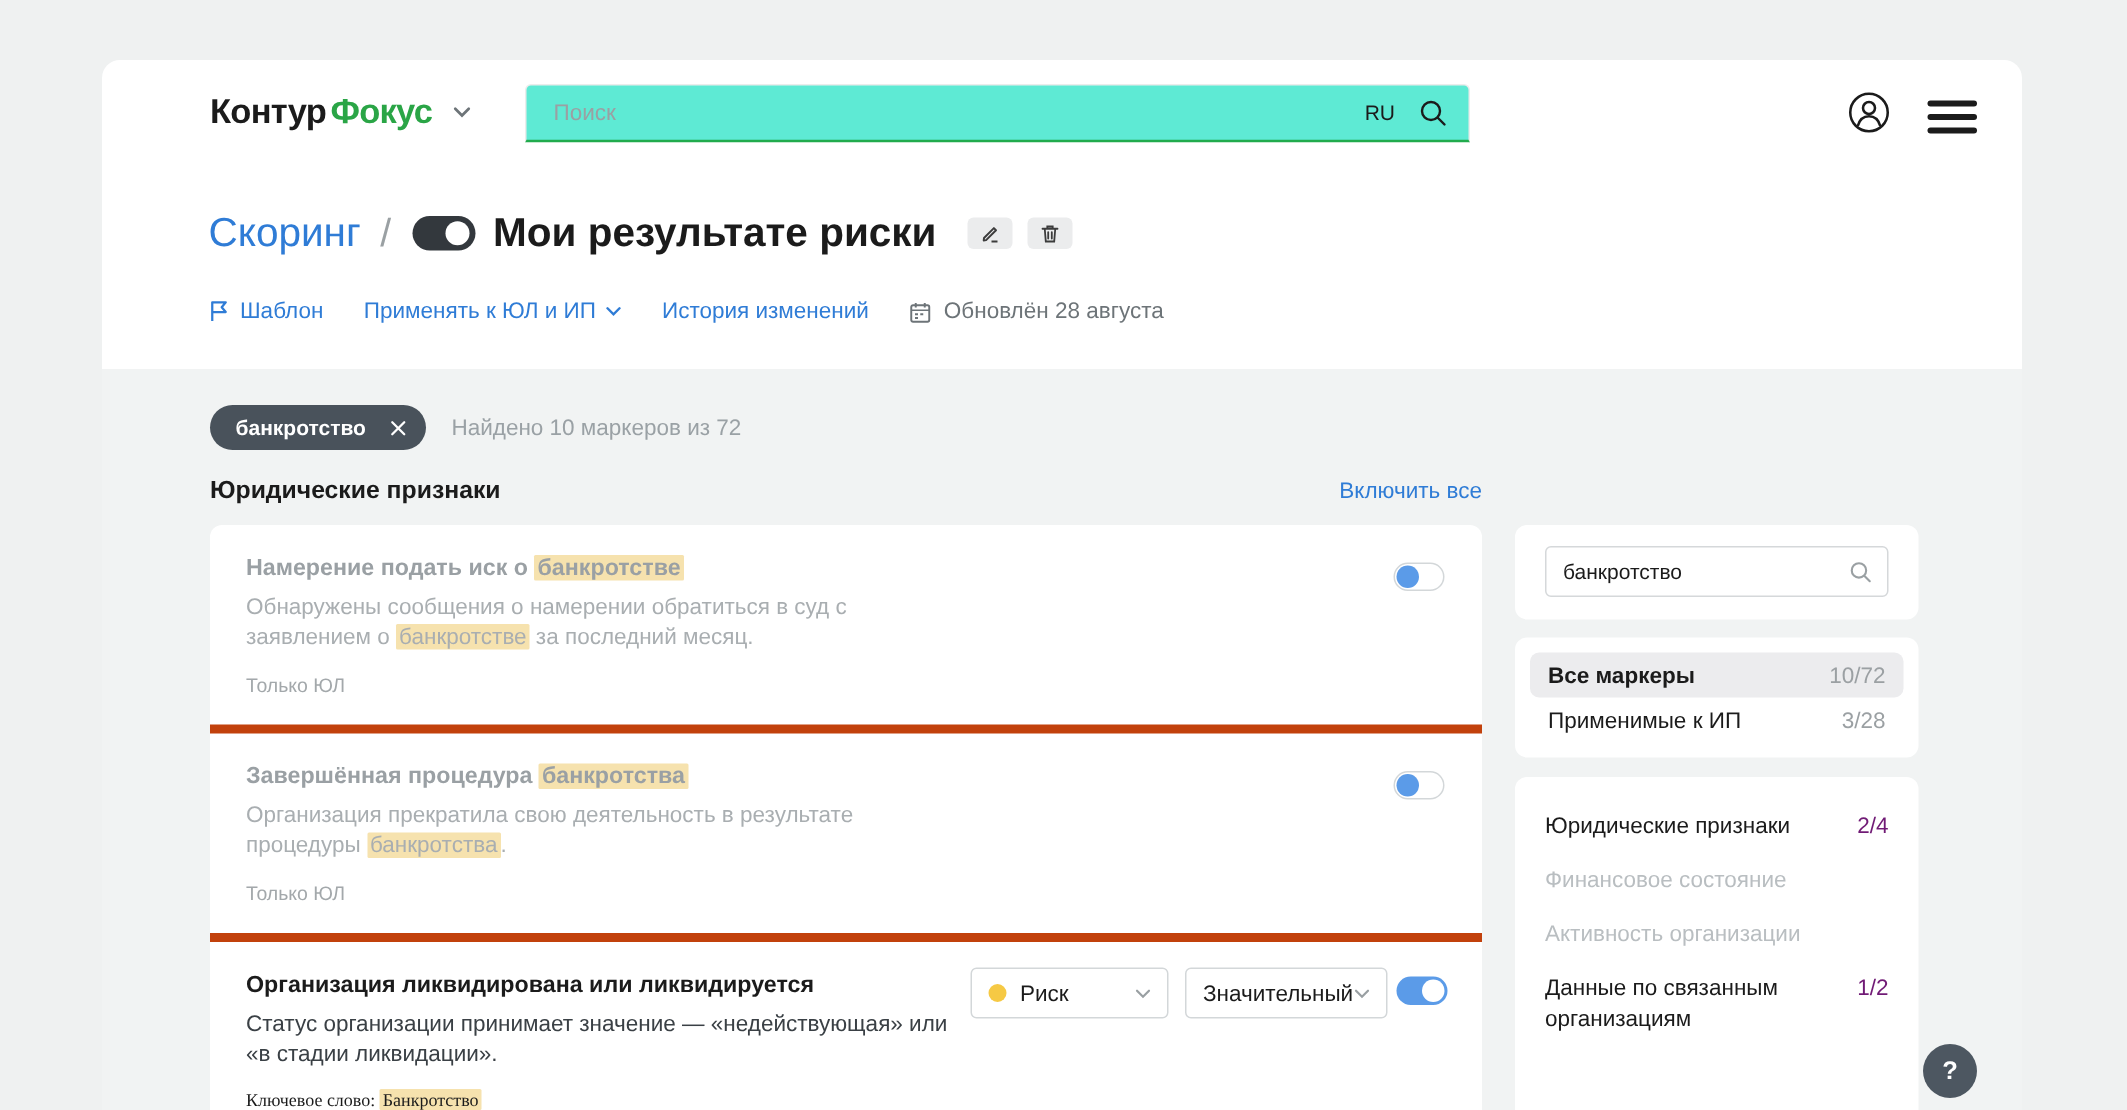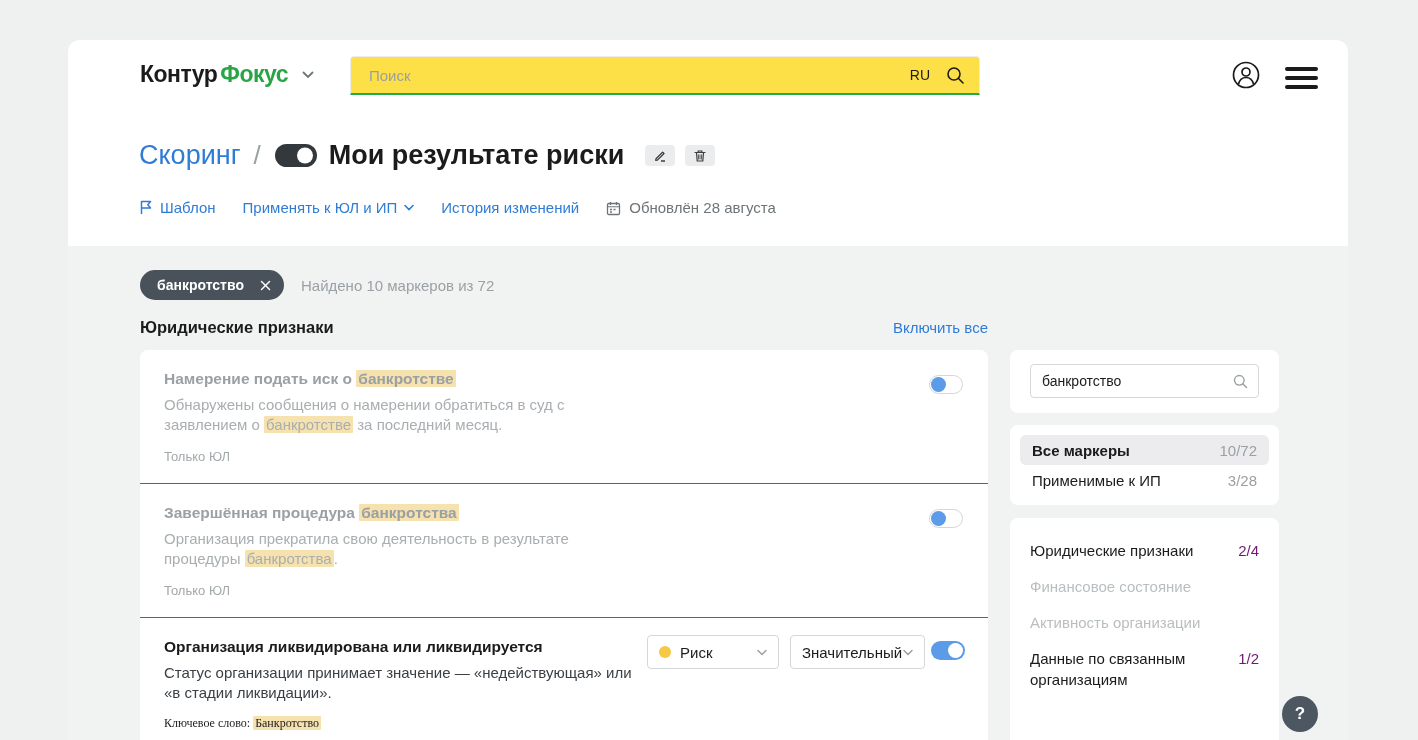--- a/index.html
+++ b/index.html
@@ -16,21 +16,21 @@
     background:#fff; border-radius:12px 12px 0 0; overflow:hidden;
   }
   
   .logo { position:absolute; left:72px; top:21px; display:flex; align-items:center; font-size:23px; font-weight:700; letter-spacing:-0.5px; }
   .logo .p1 { color:#1b1b1b; }
   .logo .p2 { color:#2aa546; margin-left:3px; font-weight:600; }
   .logo .chev { margin-left:14px; display:flex; }
   .searchbar {
     position:absolute; left:282px; top:16px; width:630px; height:39px;
     border:1px solid #ececec; border-bottom:2px solid #21ab4d; border-radius:4px 4px 0 0;
-    display:flex; align-items:center; background:#fde047;
+    display:flex; align-items:center; background:#5eead4;
   }
   .searchbar input { flex:1; border:none; outline:none; font-size:15px; padding-left:18px; color:#1b1b1b; font-family:inherit; background:transparent; }
   .searchbar input::placeholder { color:#9aa0a3; }
   .searchbar .lang { font-size:14px; color:#1b1b1b; margin-right:16px; cursor:pointer; }
   .searchbar .sicon { margin-right:14px; display:flex; cursor:pointer; }
   .avatar { position:absolute; left:1164px; top:21px; width:28px; height:28px; cursor:pointer; }
   .burger { position:absolute; left:1217px; top:27px; width:33px; cursor:pointer; }
   .burger div { height:3.5px; background:#1b1b1b; border-radius:2px; margin-bottom:5.5px; }
   .burger div:last-child { margin-bottom:0; }
   
@@ -49,21 +49,21 @@
   .content { position:absolute; left:0; top:206px; width:1280px; height:494px; background:#f1f3f3; }
   .chiprow { position:absolute; left:72px; top:24px; display:flex; align-items:center; gap:17px; }
   .chip { background:#49525b; color:#fff; height:30px; border-radius:15px; display:flex; align-items:center; padding:0 13px 0 17px; font-size:14px; font-weight:700; cursor:pointer; }
   .chip .x { margin-left:16px; display:flex; cursor:pointer; }
   .results { color:#9aa1a5; font-size:15px; }
   .sectionrow { position:absolute; left:72px; top:72px; width:848px; display:flex; justify-content:space-between; align-items:baseline; }
   .sectitle { font-size:16.5px; font-weight:700; color:#1b1b1b; }
   .enableall { font-size:15px; color:#2f7cd6; cursor:pointer; }
   
   .cards { position:absolute; left:72px; top:104px; width:848px; background:#fff; border-radius:8px 8px 0 0; }
-  .card { position:relative; padding:20px 24px 19px 24px; border-bottom:1px solid #c2410c; }
+  .card { position:relative; padding:20px 24px 19px 24px; border-bottom:6px solid #c2410c; }
   .card:last-child { border-bottom:none; }
   .m-title { font-size:15.5px; font-weight:700; margin-bottom:7px; max-width:500px; }
   .m-desc { font-size:15px; line-height:20px; max-width:478px; }
   .m-scope { font-size:13px; color:#a3a8ab; margin-top:14px; }
   .card.dim .m-title { color:#9aa0a4; }
   .card.dim .m-desc { color:#a9aeb1; }
   .card.active .m-title { color:#1b1b1b; }
   .card.active .m-desc { color:#3a4045; }
   .m-keyword { font-size:12px; color:#1b1b1b; margin-top:13px;font-family:Liberation Serif, serif; }
   .hl { background:#f6e2ae; padding:0 2px; border-radius:1px; }

